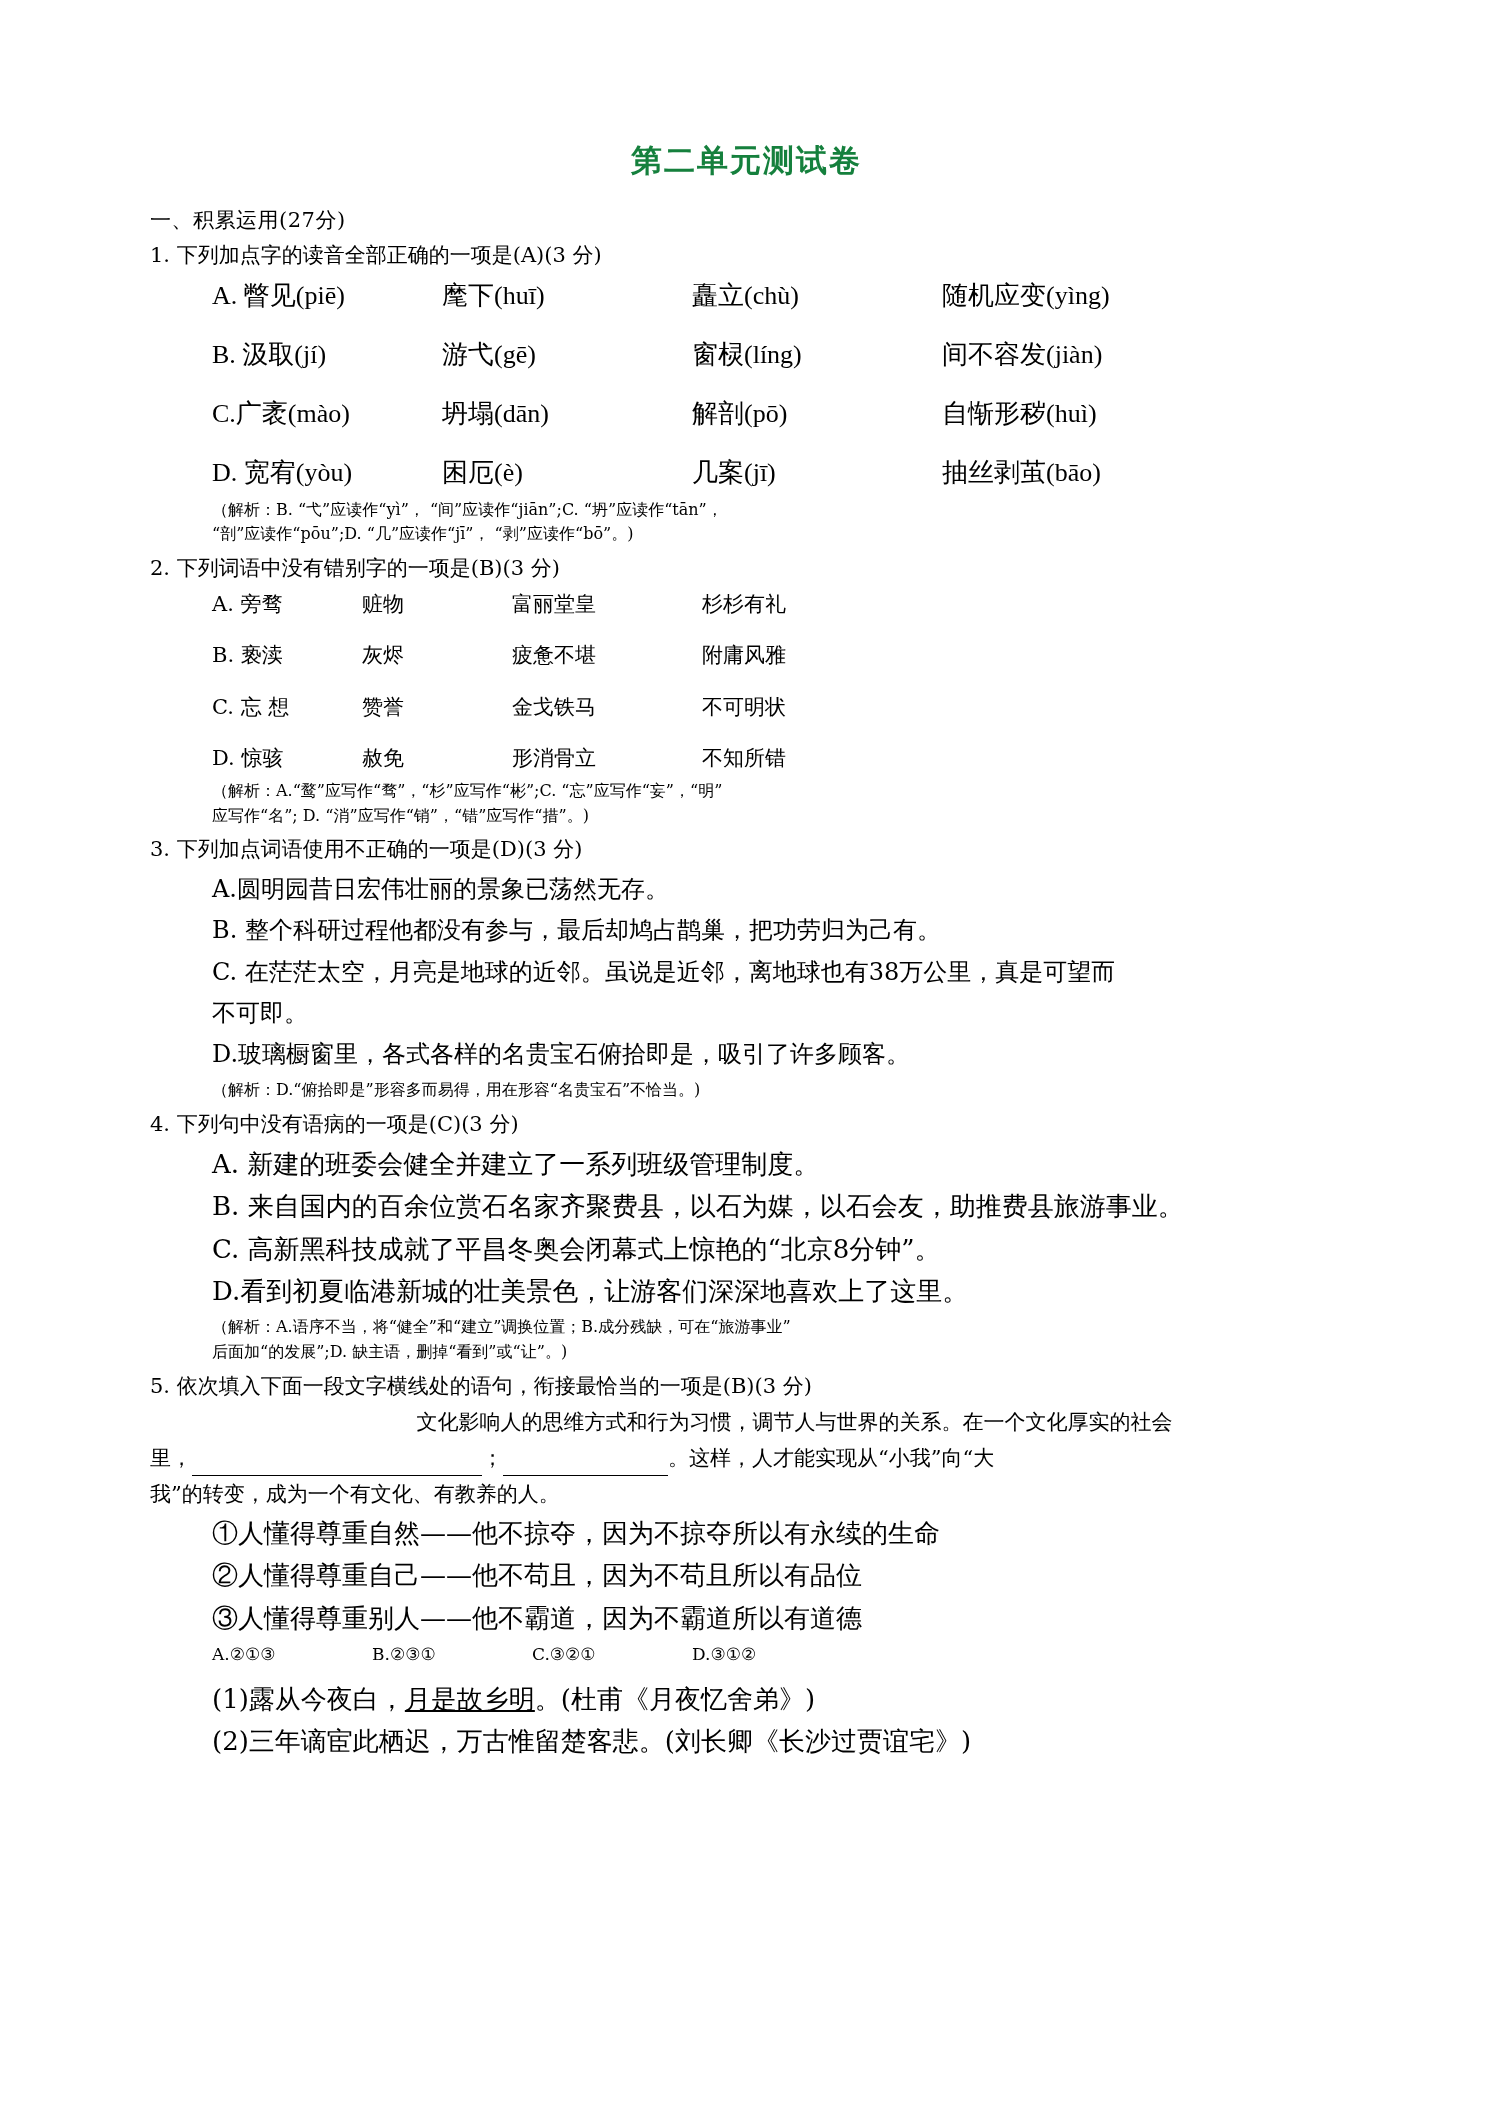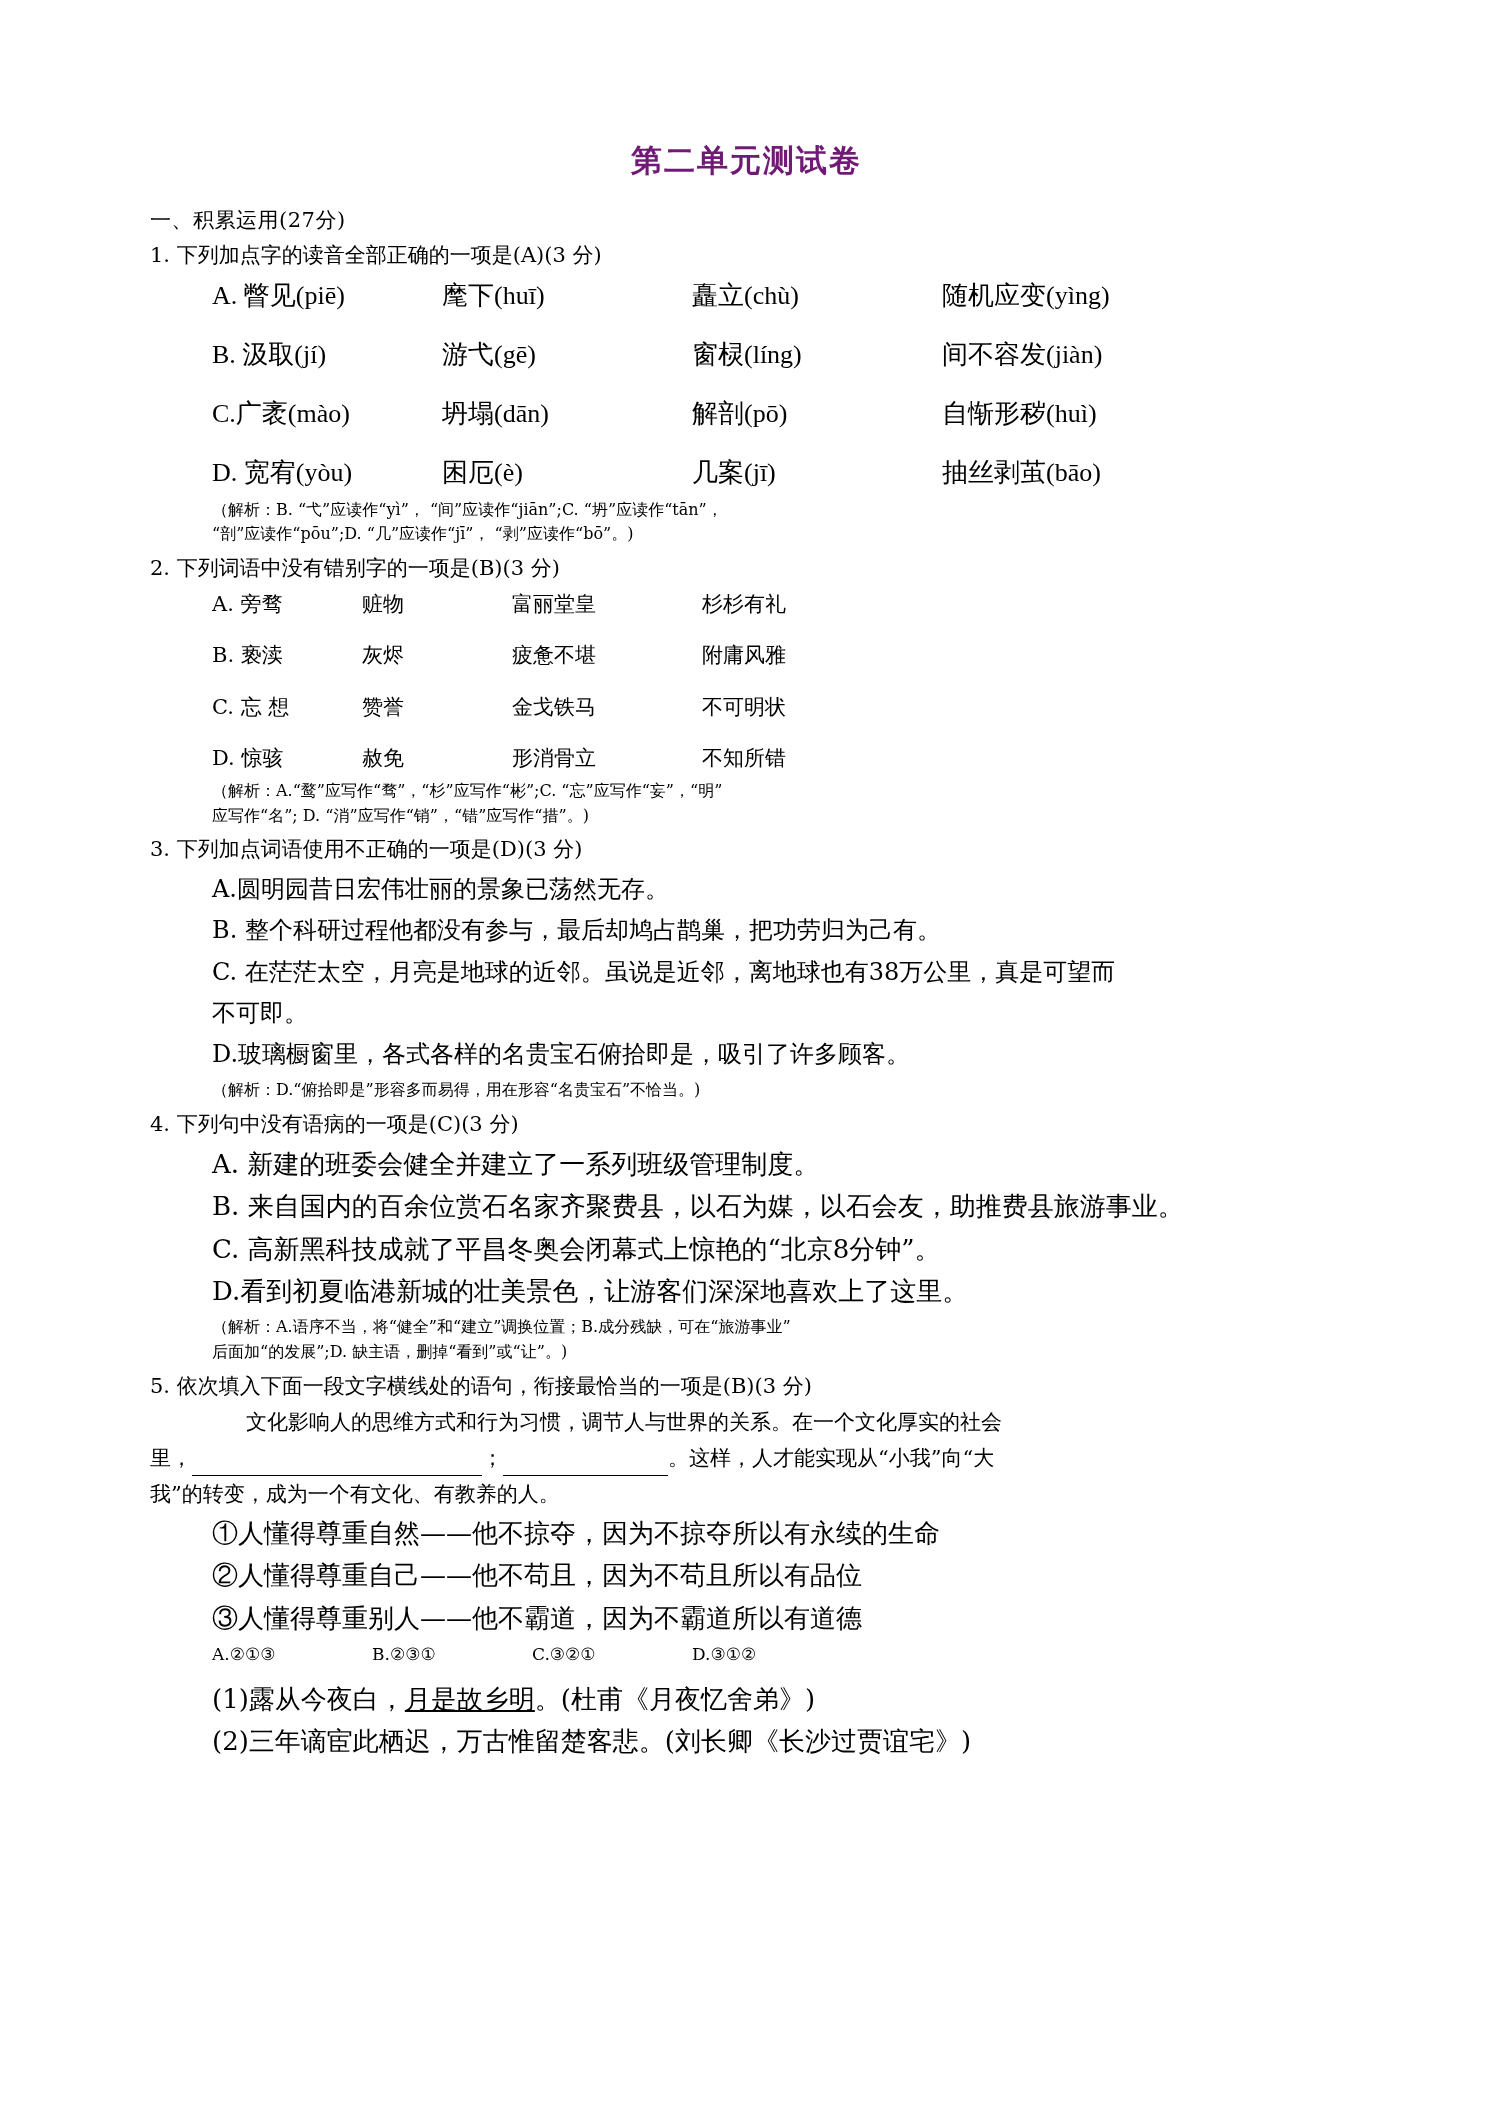--- a/index.html
+++ b/index.html
@@ -14,21 +14,21 @@
   .page {
     width: 1493px;
     min-height: 2112px;
     box-sizing: border-box;
     padding: 140px 150px 60px 150px;
     background: #fff;
     position: relative;
   }
   .doc-title {
     text-align: center;
-    color: #701a75;
+    color: #15803d;
     font-size: 31px;
     font-weight: bold;
     letter-spacing: 2px;
     margin: 0 0 24px 0;
     font-family: "DejaVu Serif", "Liberation Serif", serif;
   }
   .sec-head {
     font-size: 21px;
     margin: 4px 0 6px 0;
     letter-spacing: 0.5px;
@@ -36,21 +36,21 @@
   .q {
     margin: 0 0 2px 0;
   }
   .q-stem {
     font-size: 21px;
     line-height: 1.5;
     margin: 6px 0 4px 0;
   }
   .indent1 { padding-left: 34px; }
   .indent2 { padding-left: 62px; }
-  .indent3 { padding-left: 96px; }
+  .indent3 { padding-left: 96px; text-align: center; }
 
   
   .optgrid {
     display: grid;
     grid-template-columns: 230px 250px 250px auto;
     padding-left: 62px;
     row-gap: 19px;
     align-items: baseline;
     font-family: Liberation Serif, serif;
   }

